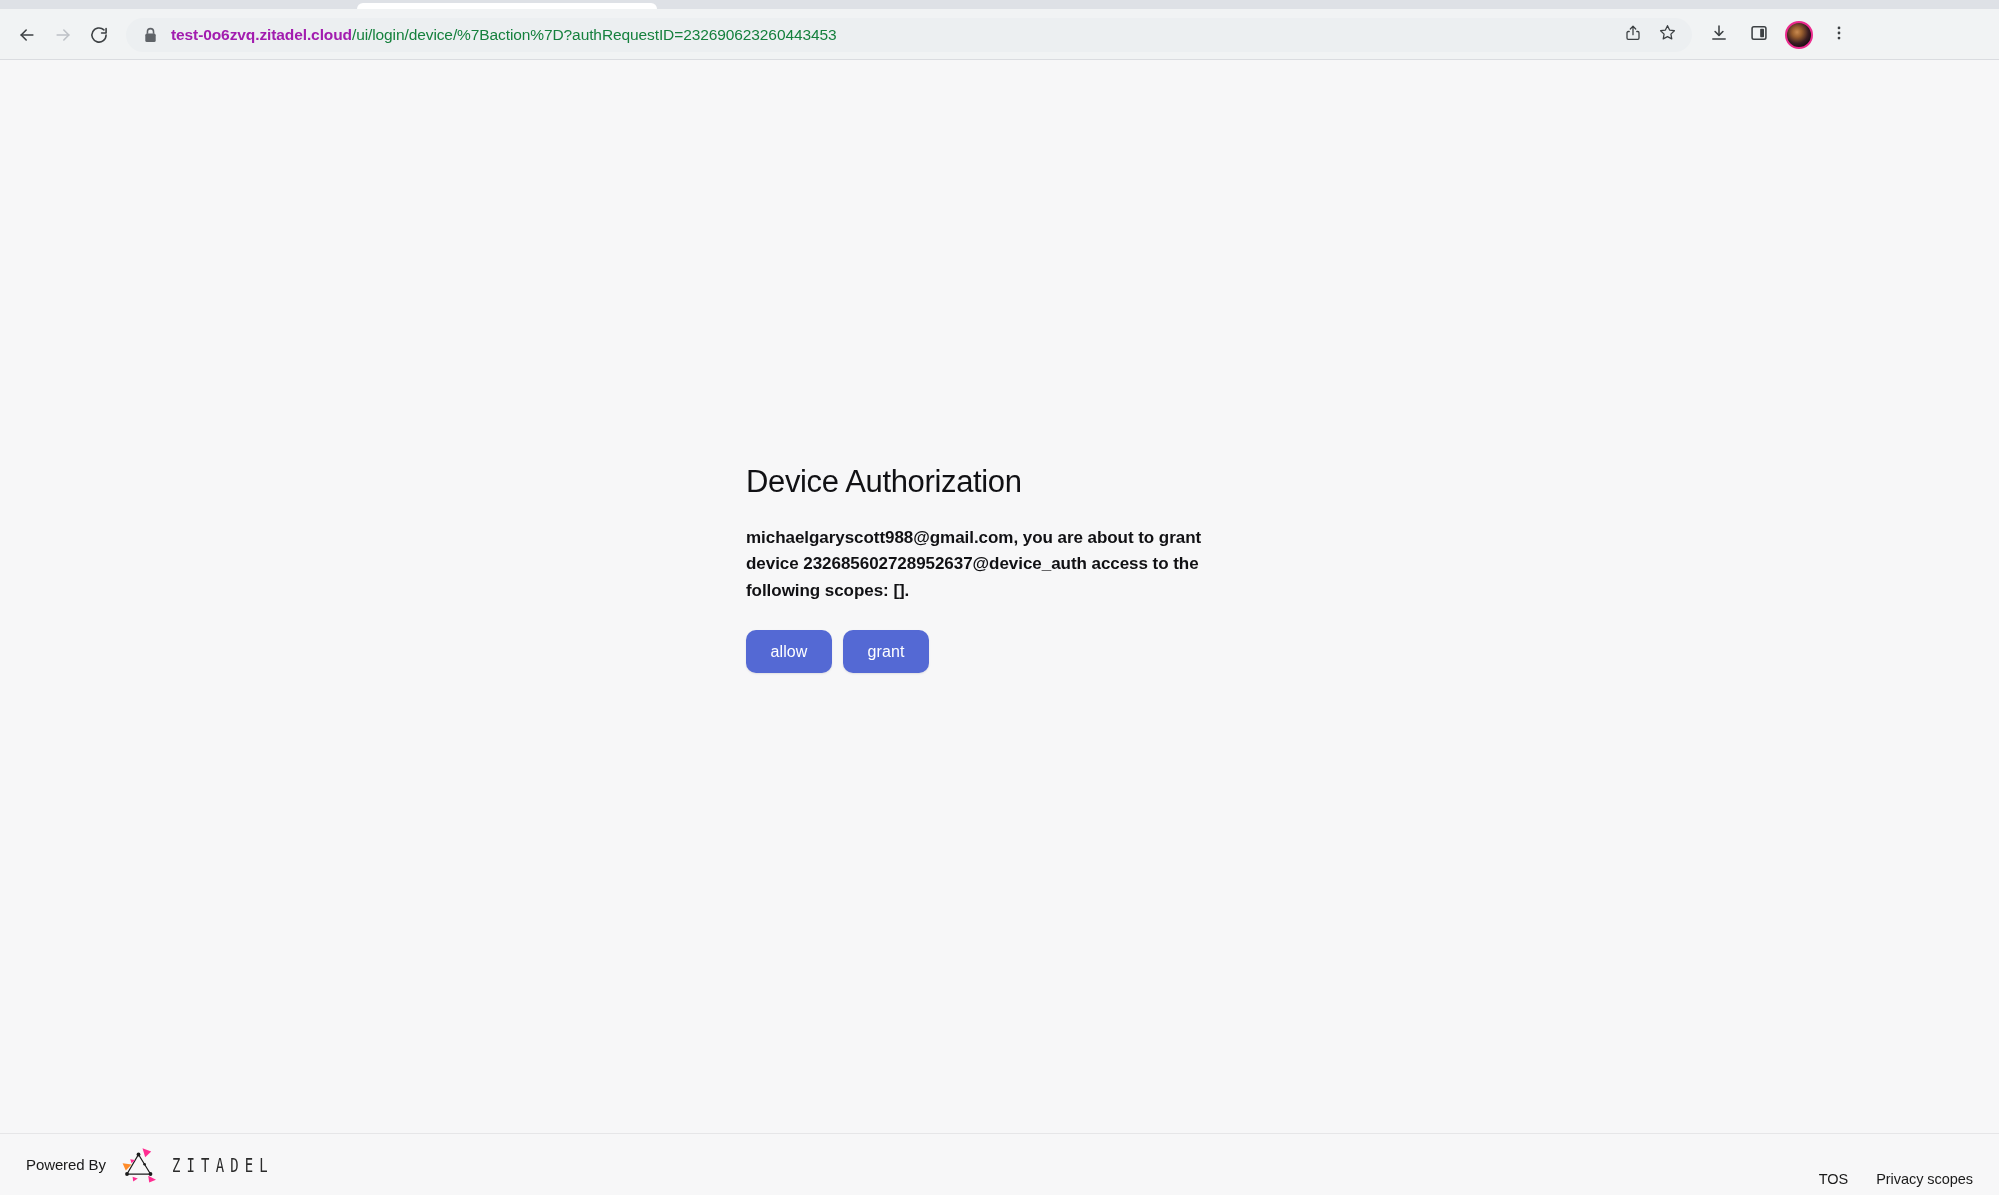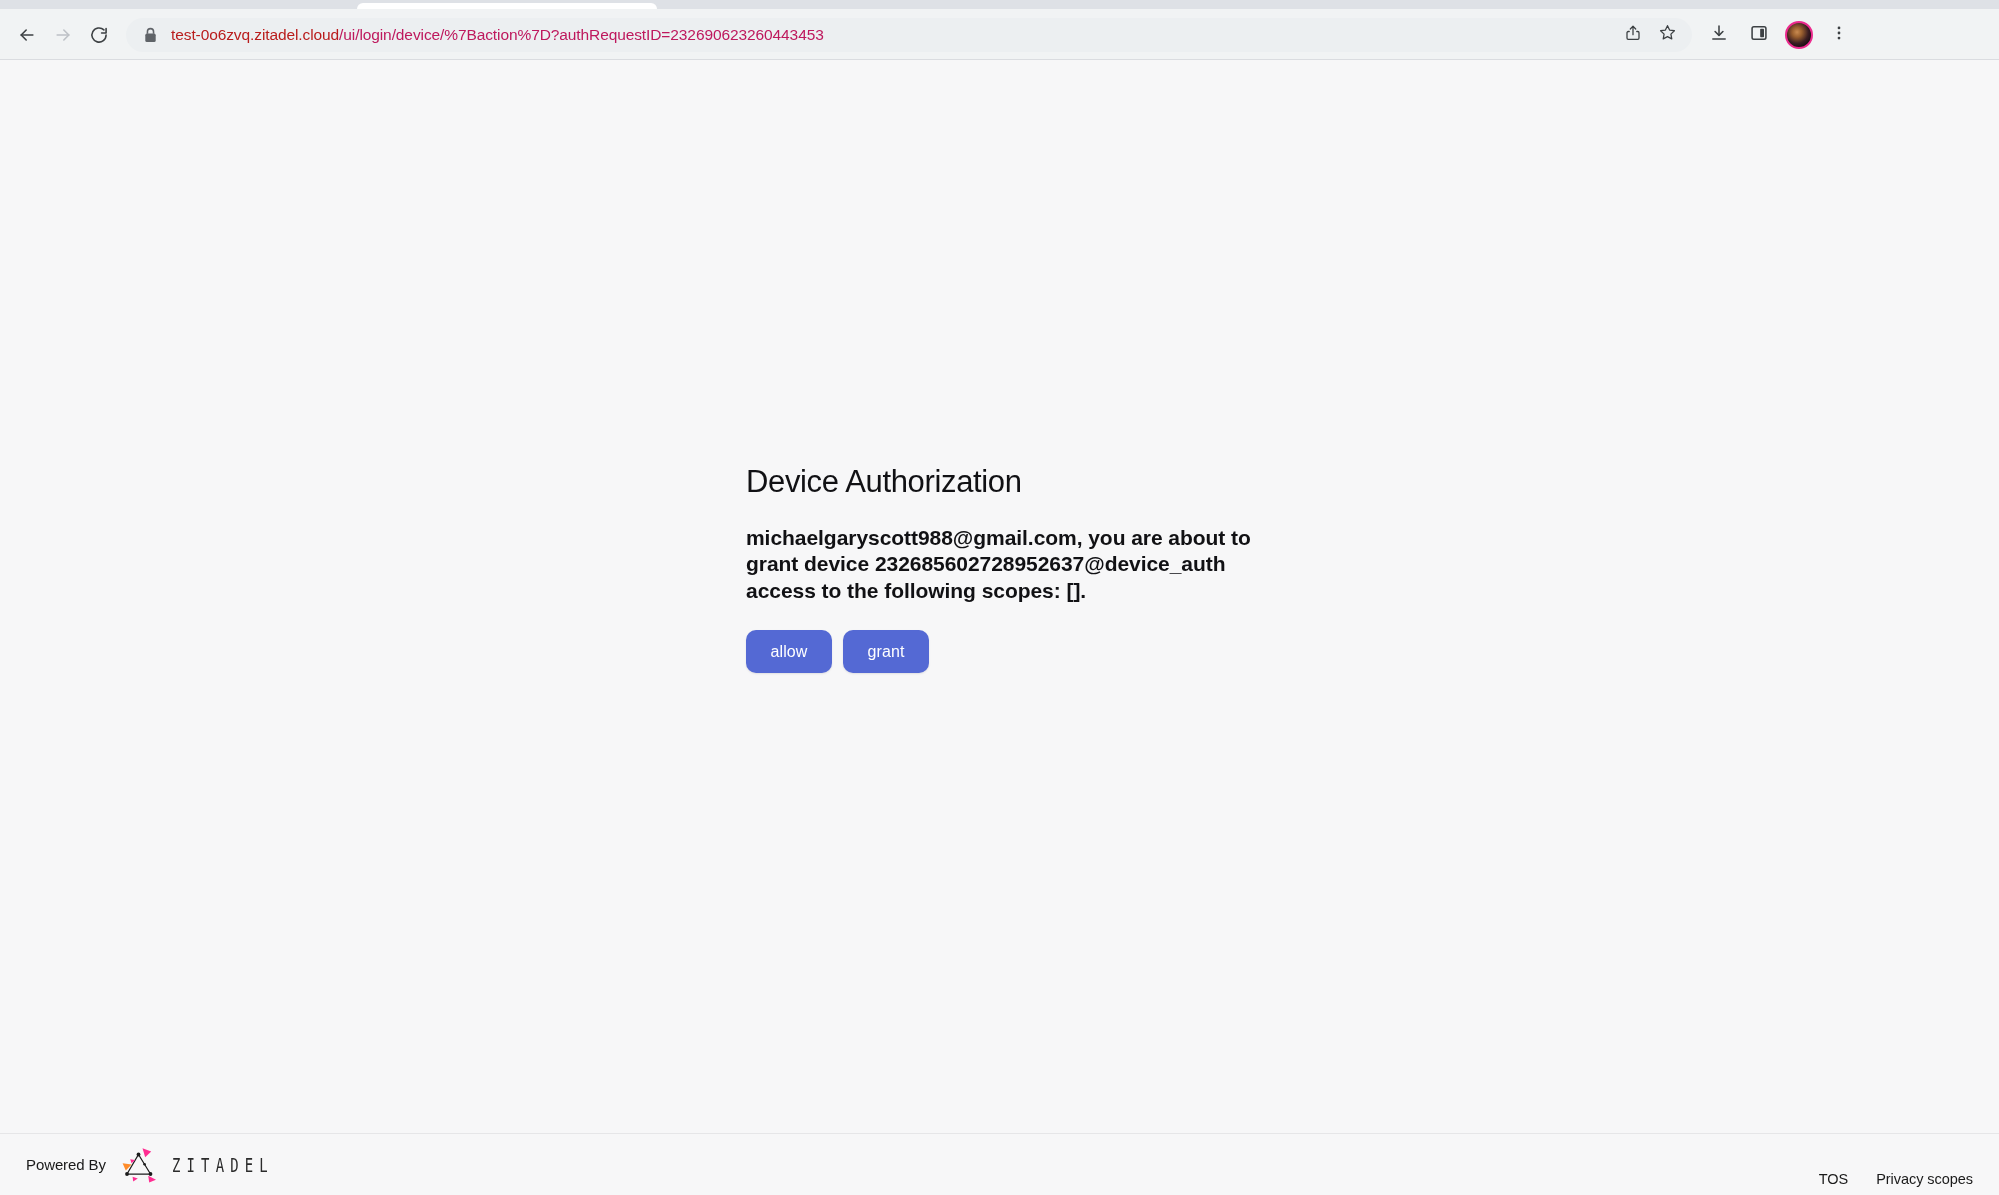--- a/index.html
+++ b/index.html
@@ -70,22 +70,22 @@
     max-width: 1566px;
   }
   #lock-icon { flex: 0 0 auto; margin-right: 14px; display:flex; }
   #omnibox-url {
     font-size: 15.5px;
     color: #5f6368;
     white-space: nowrap;
     overflow: hidden;
     letter-spacing: -0.1px;
   }
-  #omnibox-url .u-host { color: #b91c1c; font-weight: 400; }
-  #omnibox-url .u-path { color: #be185d; }
+  #omnibox-url .u-host { color: #a21caf; font-weight: 700; }
+  #omnibox-url .u-path { color: #15803d; }
 
   .omni-action {
     width: 34px; height: 34px;
     display: flex; align-items: center; justify-content: center;
     flex: 0 0 auto;
   }
   #toolbar-actions {
     display: flex;
     align-items: center;
     flex: 0 0 auto;
@@ -140,21 +140,21 @@
   #page-title {
     font-size: 31px;
     font-weight: 400;
     color: #111114;
     letter-spacing: -0.35px;
     line-height: 1.15;
   }
 
   #auth-description {
     margin-top: 25px;
-    font-size: 21px;
+    font-size: 17px;
     font-weight: 600;
     color: #111114;
     line-height: 26.5px;
     width: 512px;
     letter-spacing: -0.05px;
   }
 
   #button-row {
     margin-top: 26px;
     display: flex;

